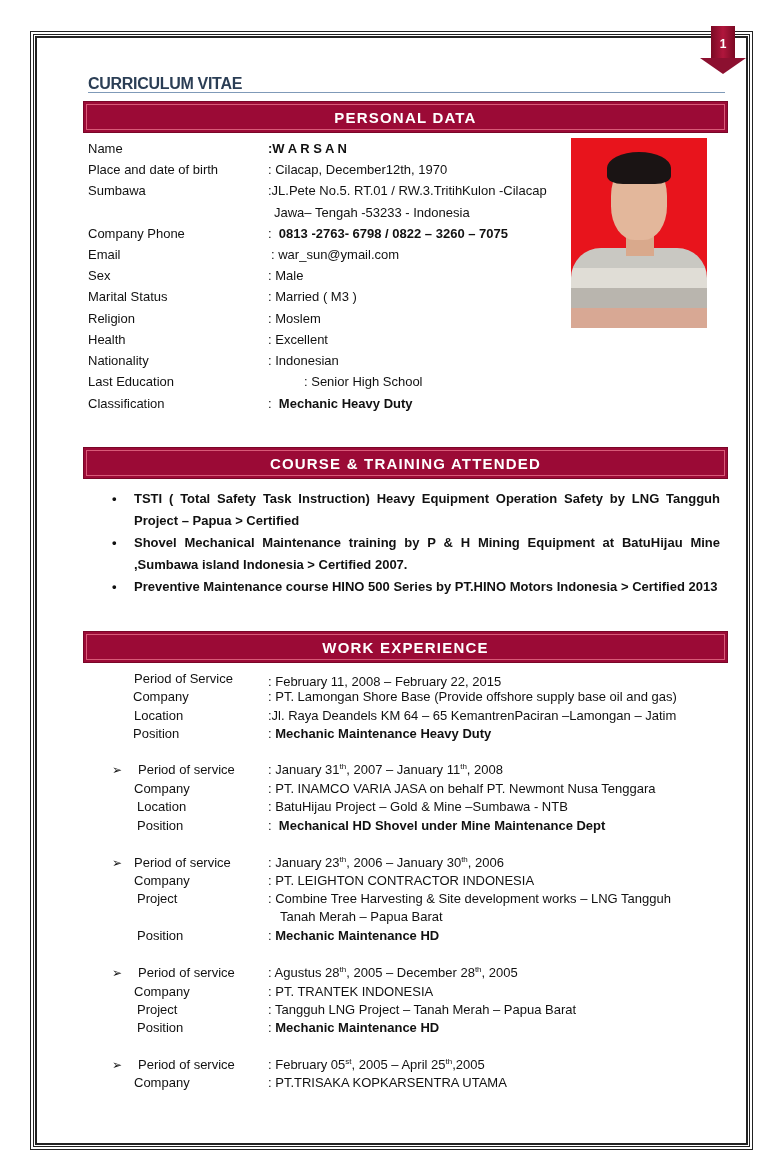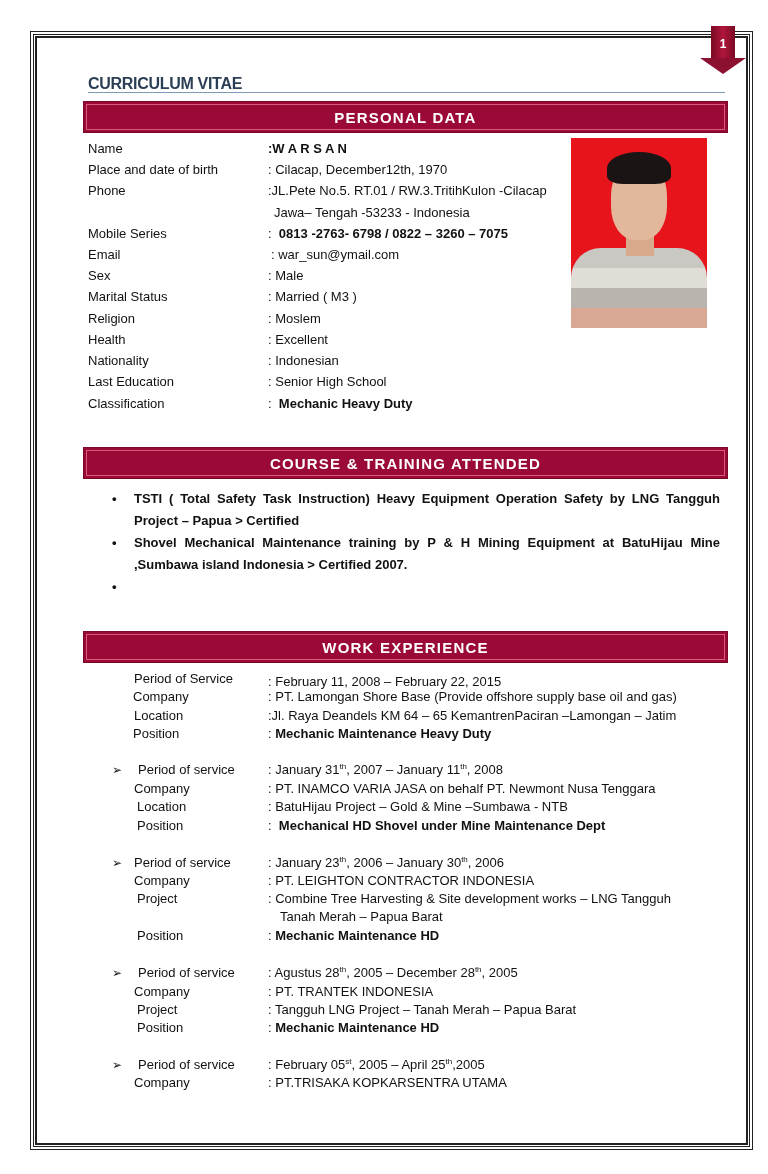--- a/index.html
+++ b/index.html
@@ -88,25 +88,25 @@
   <span>PERSONAL DATA</span>
 </div>
 
 <div>
   <div class="row lbl" style="top:141px;">Name</div>
   <div class="row val b" style="top:141px;">:W A R S A N</div>
 
   <div class="row lbl" style="top:162px;">Place and date of birth</div>
   <div class="row val" style="top:162px;">: Cilacap, December12th, 1970</div>
 
-  <div class="row lbl" style="top:183px;">Phone</div>
+  <div class="row lbl" style="top:183px;">Sumbawa</div>
   <div class="row val" style="top:183px;">:JL.Pete No.5. RT.01 / RW.3.TritihKulon -Cilacap</div>
   <div class="row val" style="top:205px; left:274px;">Jawa– Tengah -53233 - Indonesia</div>
 
-  <div class="row lbl" style="top:226px;">Mobile Series</div>
+  <div class="row lbl" style="top:226px;">Company Phone</div>
   <div class="row val" style="top:226px;"><span>:</span>&nbsp;&nbsp;<b>0813 -2763- 6798 / 0822 – 3260 – 7075</b></div>
 
   <div class="row lbl" style="top:247px;">Email</div>
   <div class="row val" style="top:247px; left:271px;">: war_sun@ymail.com</div>
 
   <div class="row lbl" style="top:268px;">Sex</div>
   <div class="row val" style="top:268px;">:  Male</div>
 
   <div class="row lbl" style="top:289px;">Marital Status</div>
   <div class="row val" style="top:289px;">:  Married ( M3 )</div>
@@ -114,21 +114,21 @@
   <div class="row lbl" style="top:311px;">Religion</div>
   <div class="row val" style="top:311px;">:  Moslem</div>
 
   <div class="row lbl" style="top:332px;">Health</div>
   <div class="row val" style="top:332px;">:  Excellent</div>
 
   <div class="row lbl" style="top:353px;">Nationality</div>
   <div class="row val" style="top:353px;">:  Indonesian</div>
 
   <div class="row lbl" style="top:374px;">Last Education</div>
-  <div class="row val" style="top:374px;">:  Senior High School</div>
+  <div class="row val" style="top:374px;margin-left:36px;">:  Senior High School</div>
 
   <div class="row lbl" style="top:396px;">Classification</div>
   <div class="row val" style="top:396px;"><span>:</span>&nbsp;&nbsp;<b>Mechanic Heavy Duty</b></div>
 </div>
 
 <div class="photo">
   <div class="shirt"></div>
   <div class="neck"></div>
   <div class="face"></div>
   <div class="hair"></div>
@@ -142,20 +142,21 @@
   <div class="course-item">
     <span class="bullet">•</span>
     <span>TSTI ( Total Safety Task Instruction) Heavy Equipment Operation Safety by LNG Tangguh Project – Papua &gt; Certified</span>
   </div>
   <div class="course-item">
     <span class="bullet">•</span>
     <span>Shovel Mechanical Maintenance training by P &amp; H Mining Equipment at BatuHijau Mine ,Sumbawa island Indonesia &gt; Certified 2007.</span>
   </div>
   <div class="course-item">
     <span class="bullet">•</span>
+    <span>Preventive Maintenance course  HINO 500 Series by PT.HINO Motors Indonesia &gt; Certified 2013</span>
   </div>
 </div>
 
 <div class="section-band" style="top:631px;">
   <span>WORK EXPERIENCE</span>
 </div>
 
 <div>
   <div class="row" style="top:671px; left:134px;">Period of Service</div>
   <div class="row" style="top:674px; left:268px;">: February 11, 2008 – February 22, 2015</div>

